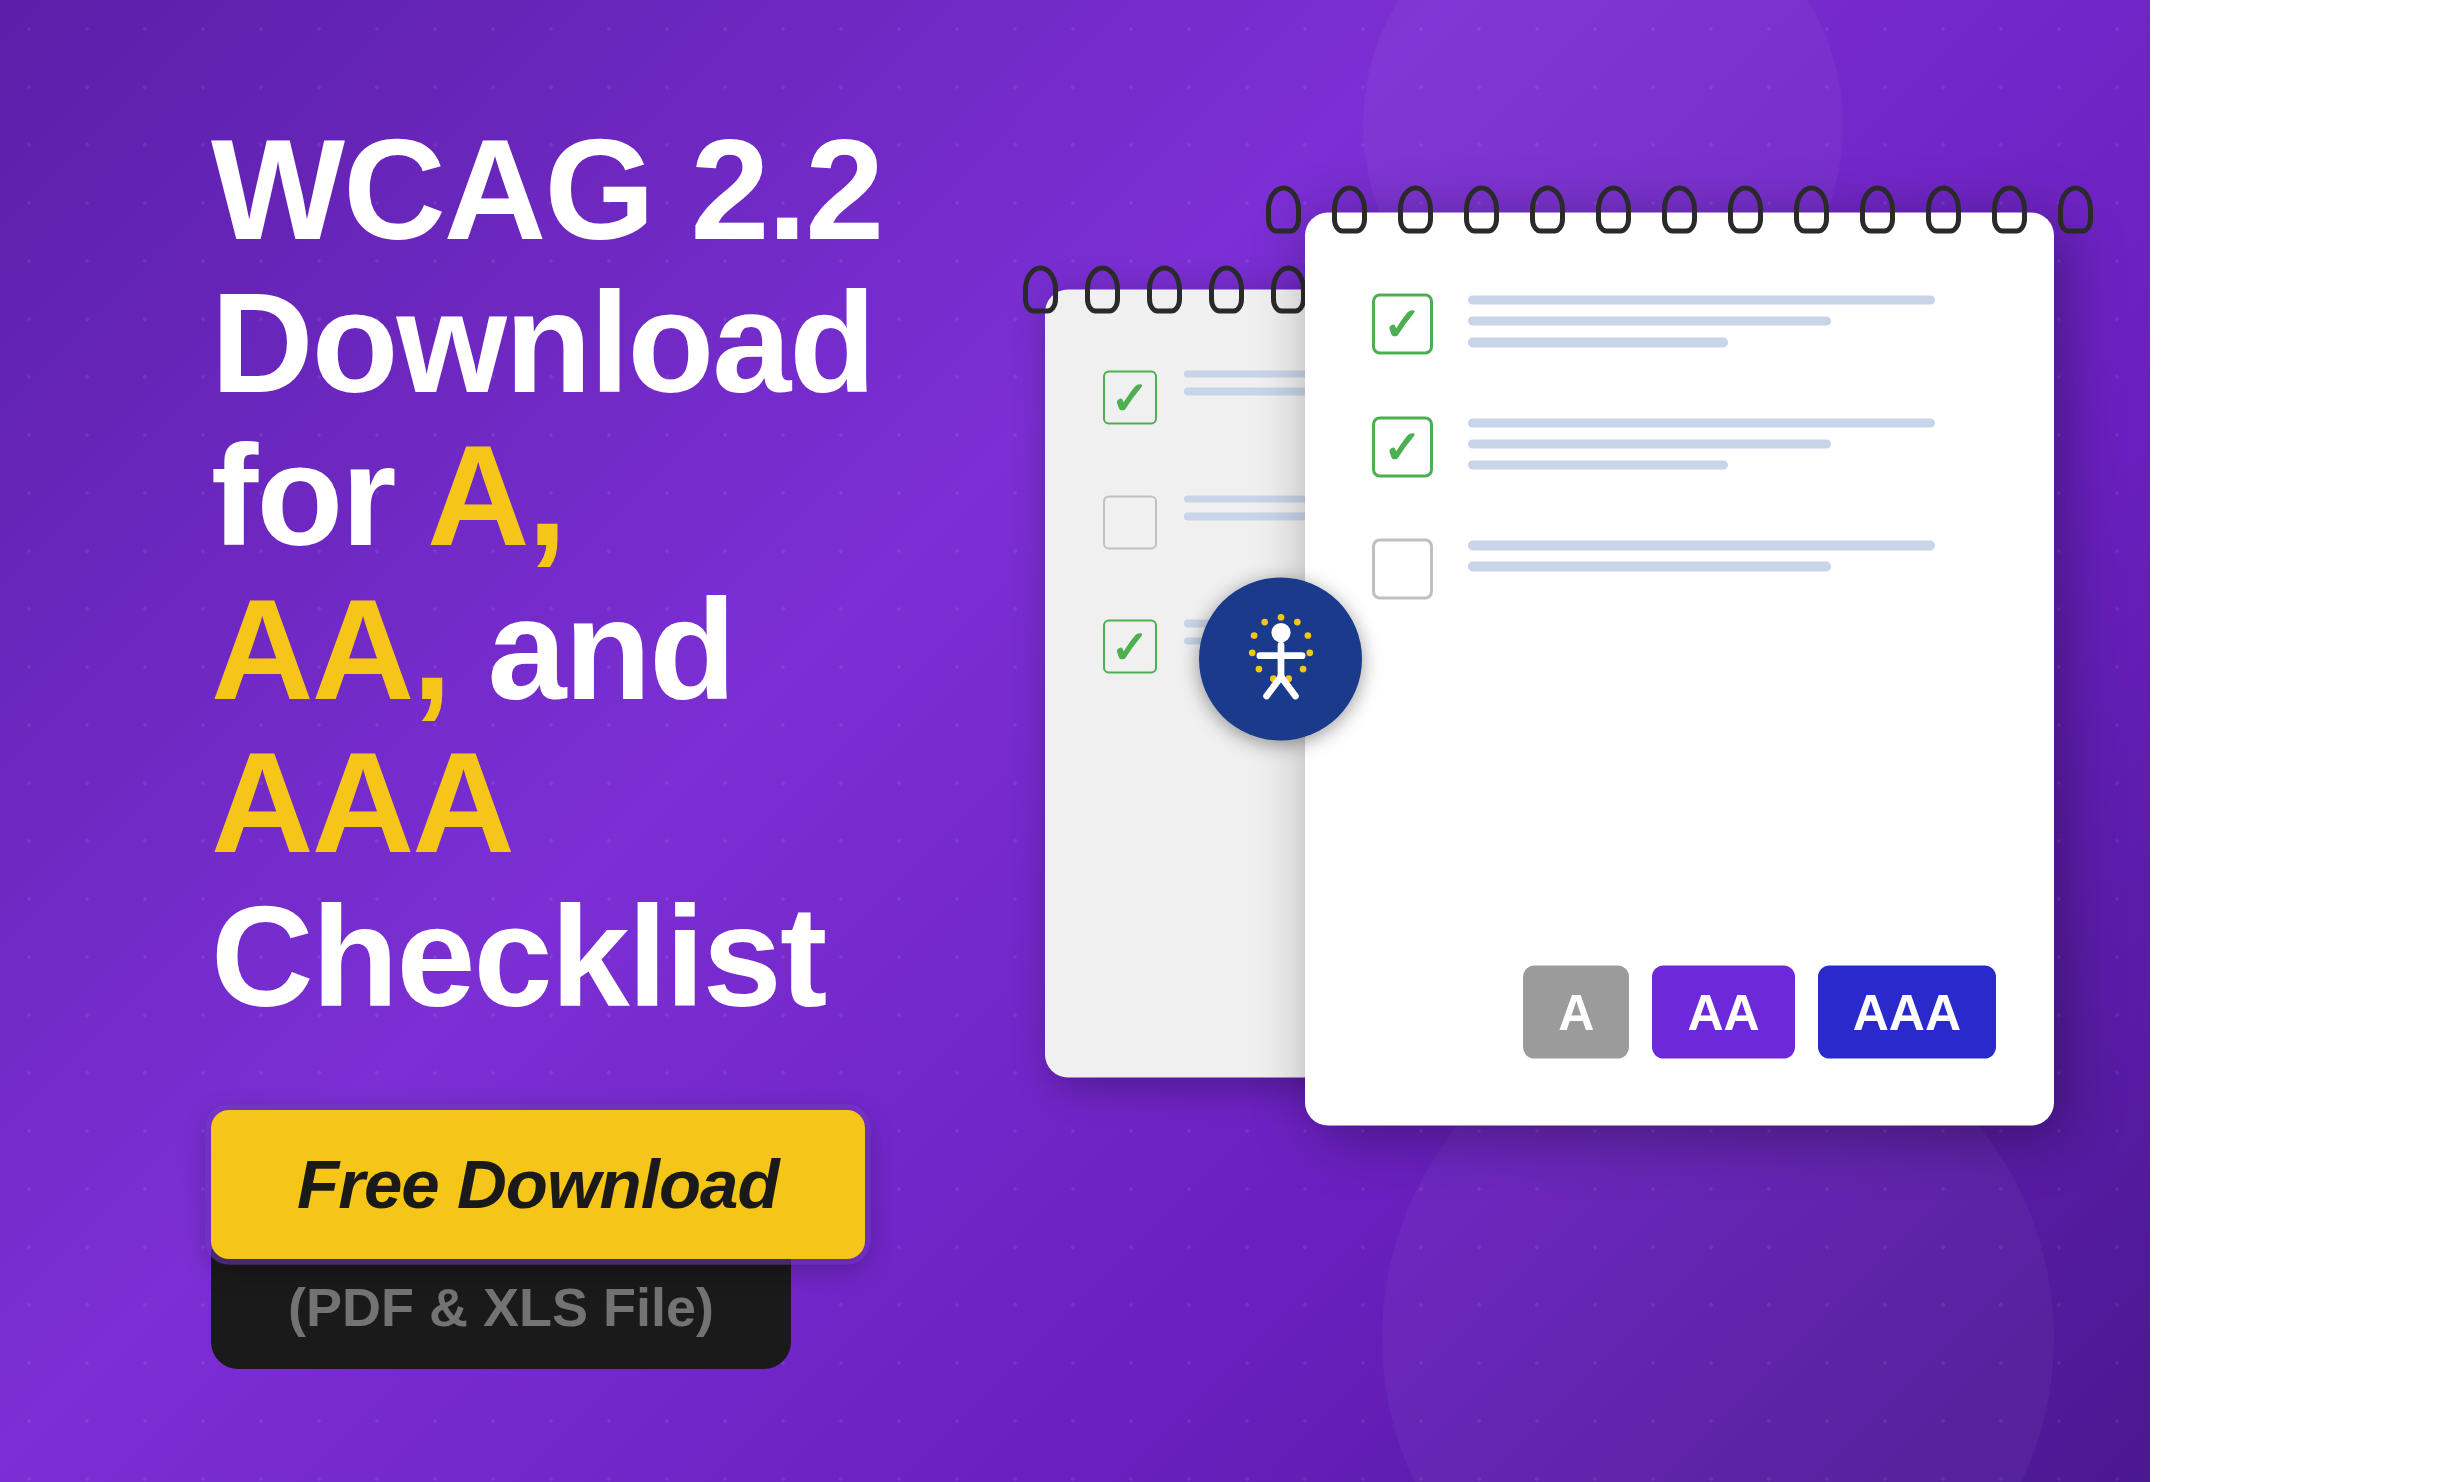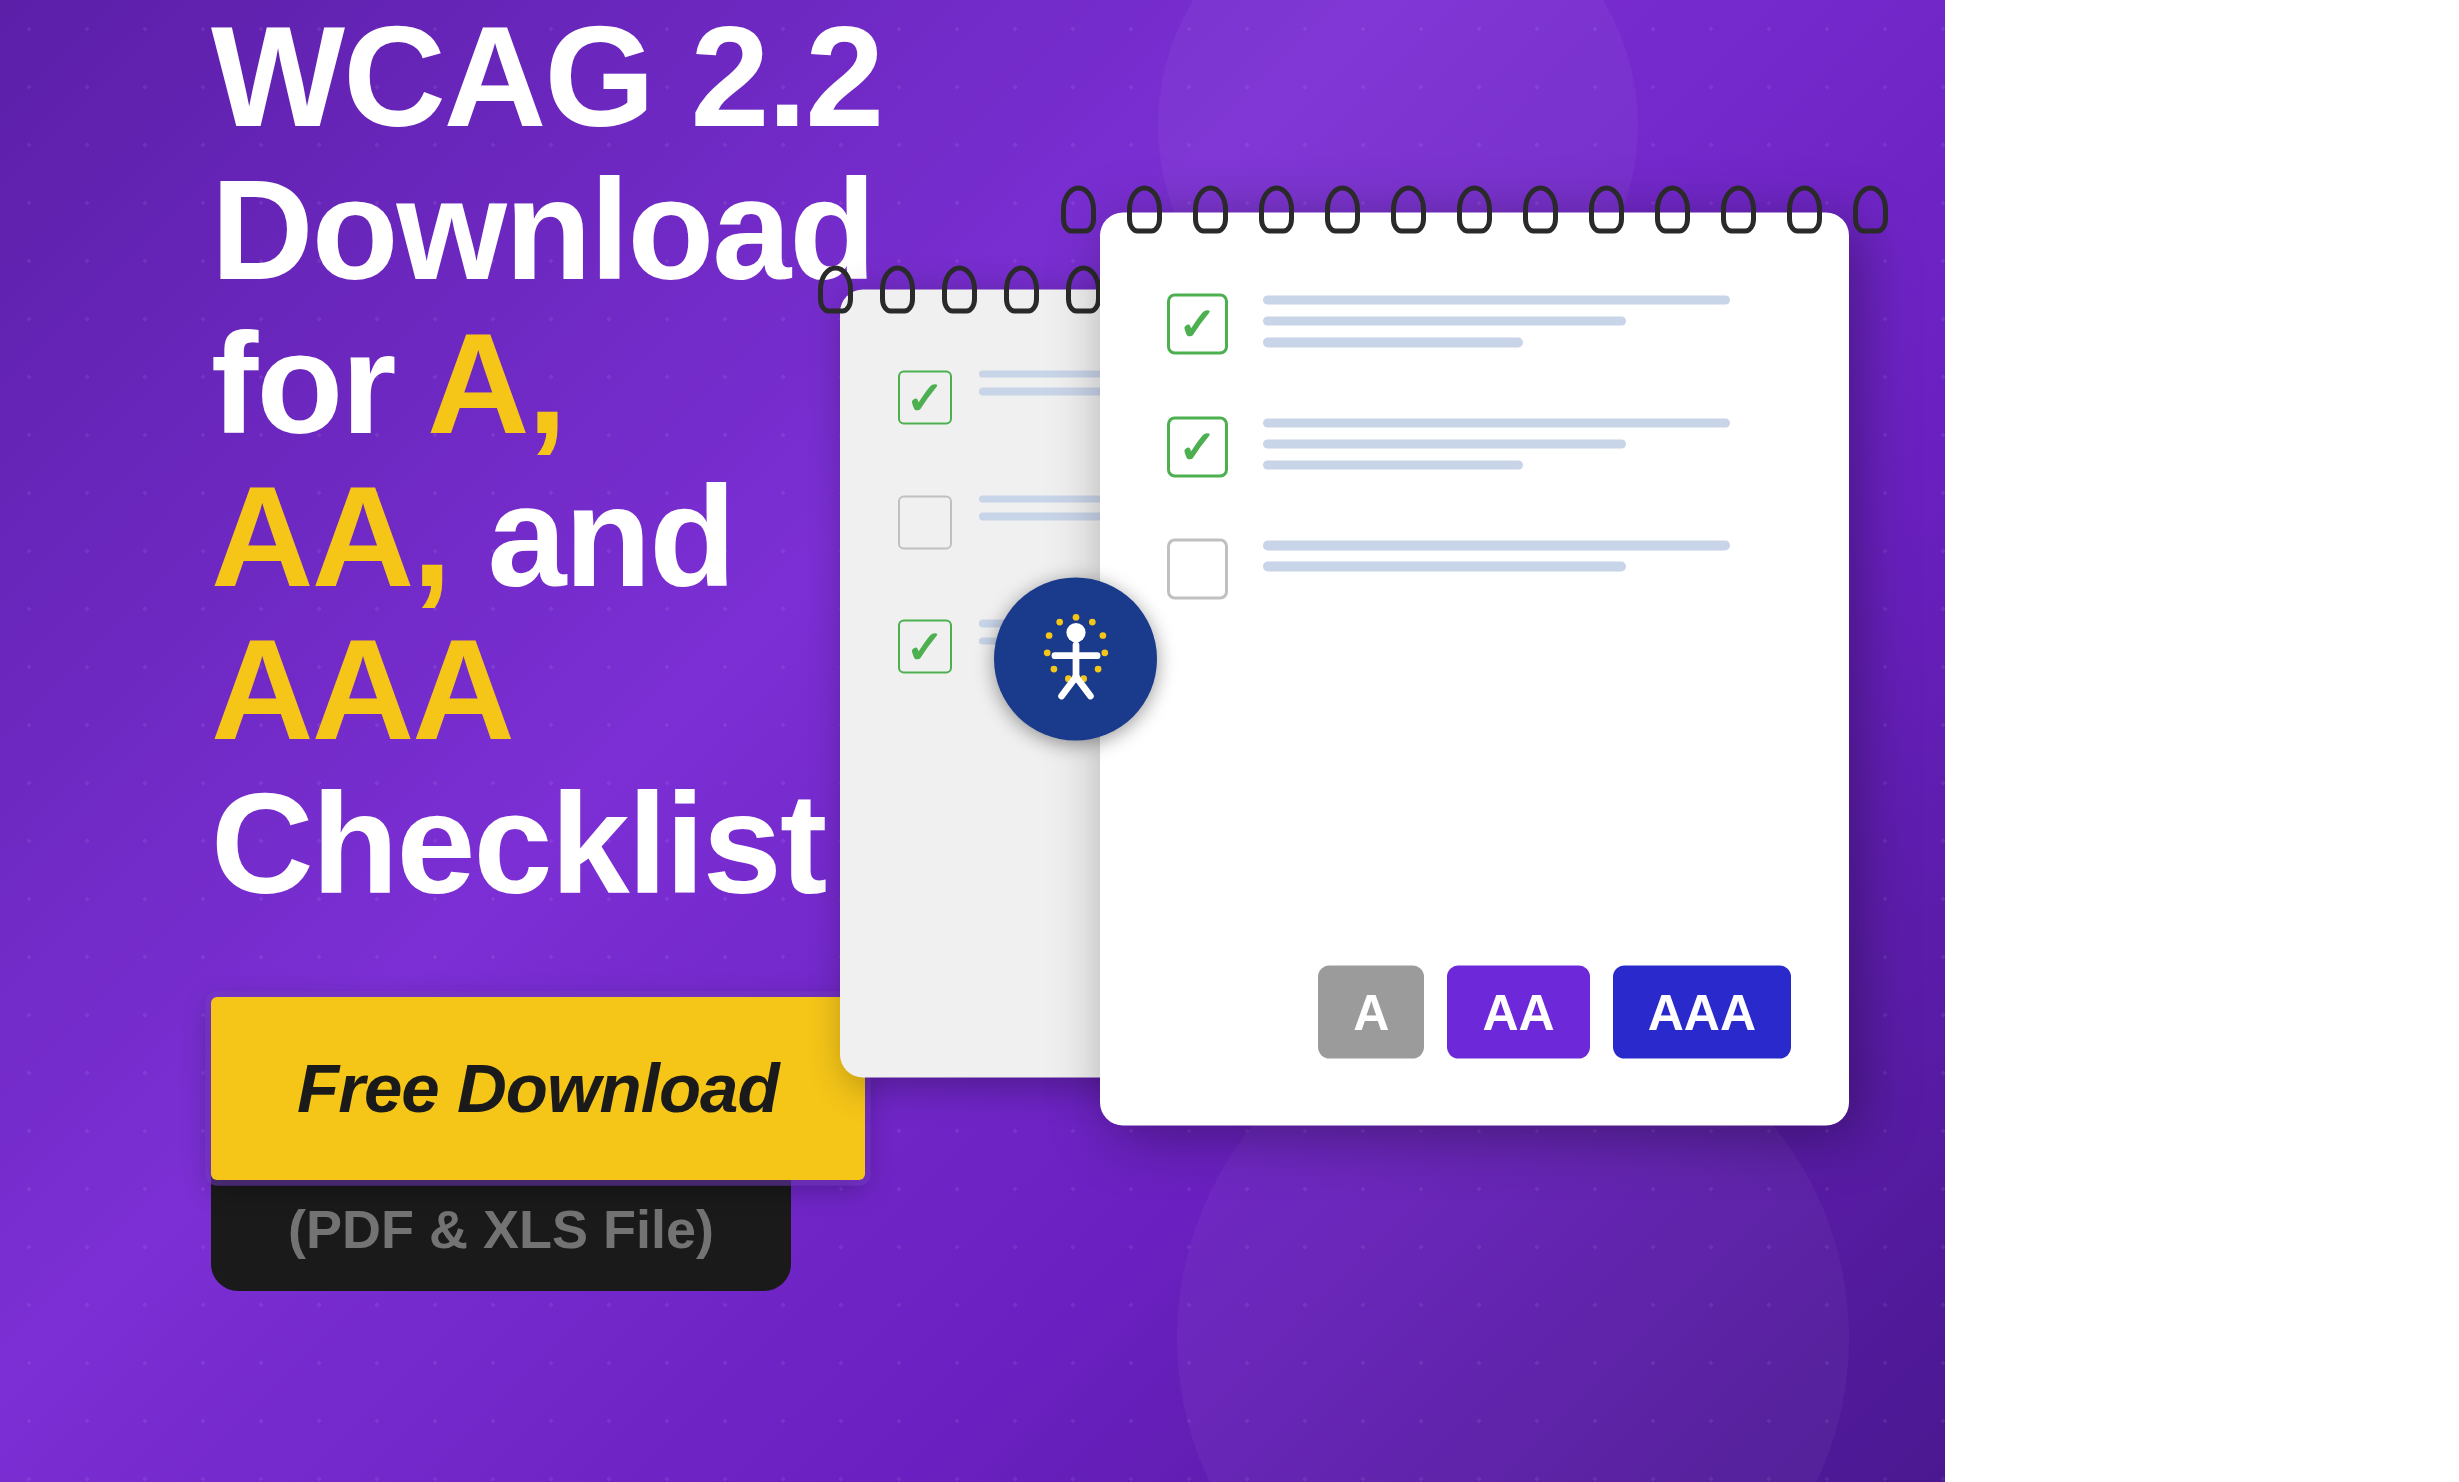--- a/index.html
+++ b/index.html
@@ -5,25 +5,26 @@
     * { margin: 0; padding: 0; box-sizing: border-box; }
 
     body {
       width: 2459px;
       height: 1482px;
       overflow: hidden;
       font-family: 'Arial Black', 'Arial Bold', Arial, sans-serif;
     }
 
     .banner {
-      width: 1945px;
+      width: 2150px;
       height: 1482px;
       background: linear-gradient(135deg, #5b1fa8 0%, #7b2fd4 40%, #6a20c0 70%, #4a1890 100%);
       position: relative;
       display: flex;
+      align-items: center;
       overflow: hidden;
     }
 
     
     .dot-overlay {
       position: absolute;
       top: 0; right: 0; bottom: 0; left: 0;
       background-image: radial-gradient(circle, rgba(255,255,255,0.07) 1.9px, transparent 1.9px);
       background-size: 58px 58px;
       pointer-events: none;
@@ -77,22 +78,22 @@
       flex-direction: column;
       align-items: flex-start;
       gap: 0;
       margin-top: 38px;
     }
 
     .cta-button {
       background: #f5c518;
       color: #1a1a1a;
       border: none;
-      border-radius: 6px;
-      padding: 52px 86px;
+      border-radius: 18px;
+      padding: 35px 86px;
       font-size: 69px;
       font-weight: 900;
       font-style: italic;
       cursor: pointer;
       display: inline-block;
       position: relative;
       z-index: 1;
       box-shadow: 0 0 0 5.8px rgba(120, 60, 200, 0.5), 0 7.7px 29px rgba(0,0,0,0.3);
       letter-spacing: -1px;
     }

